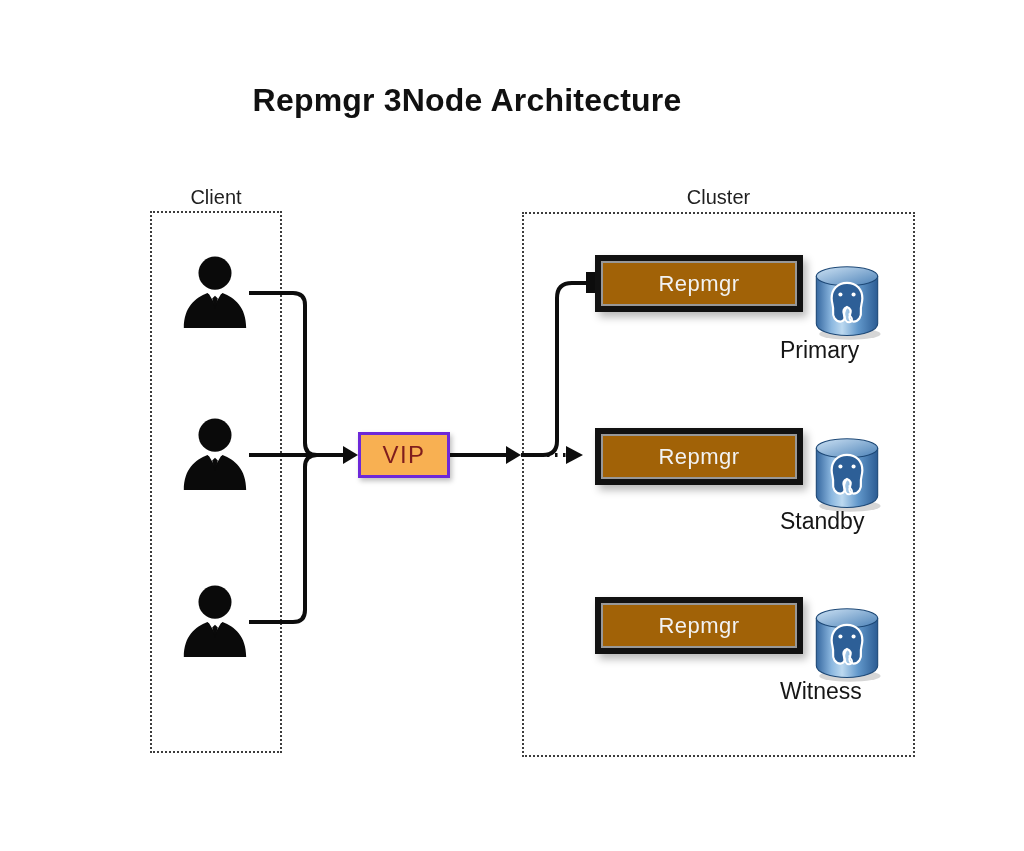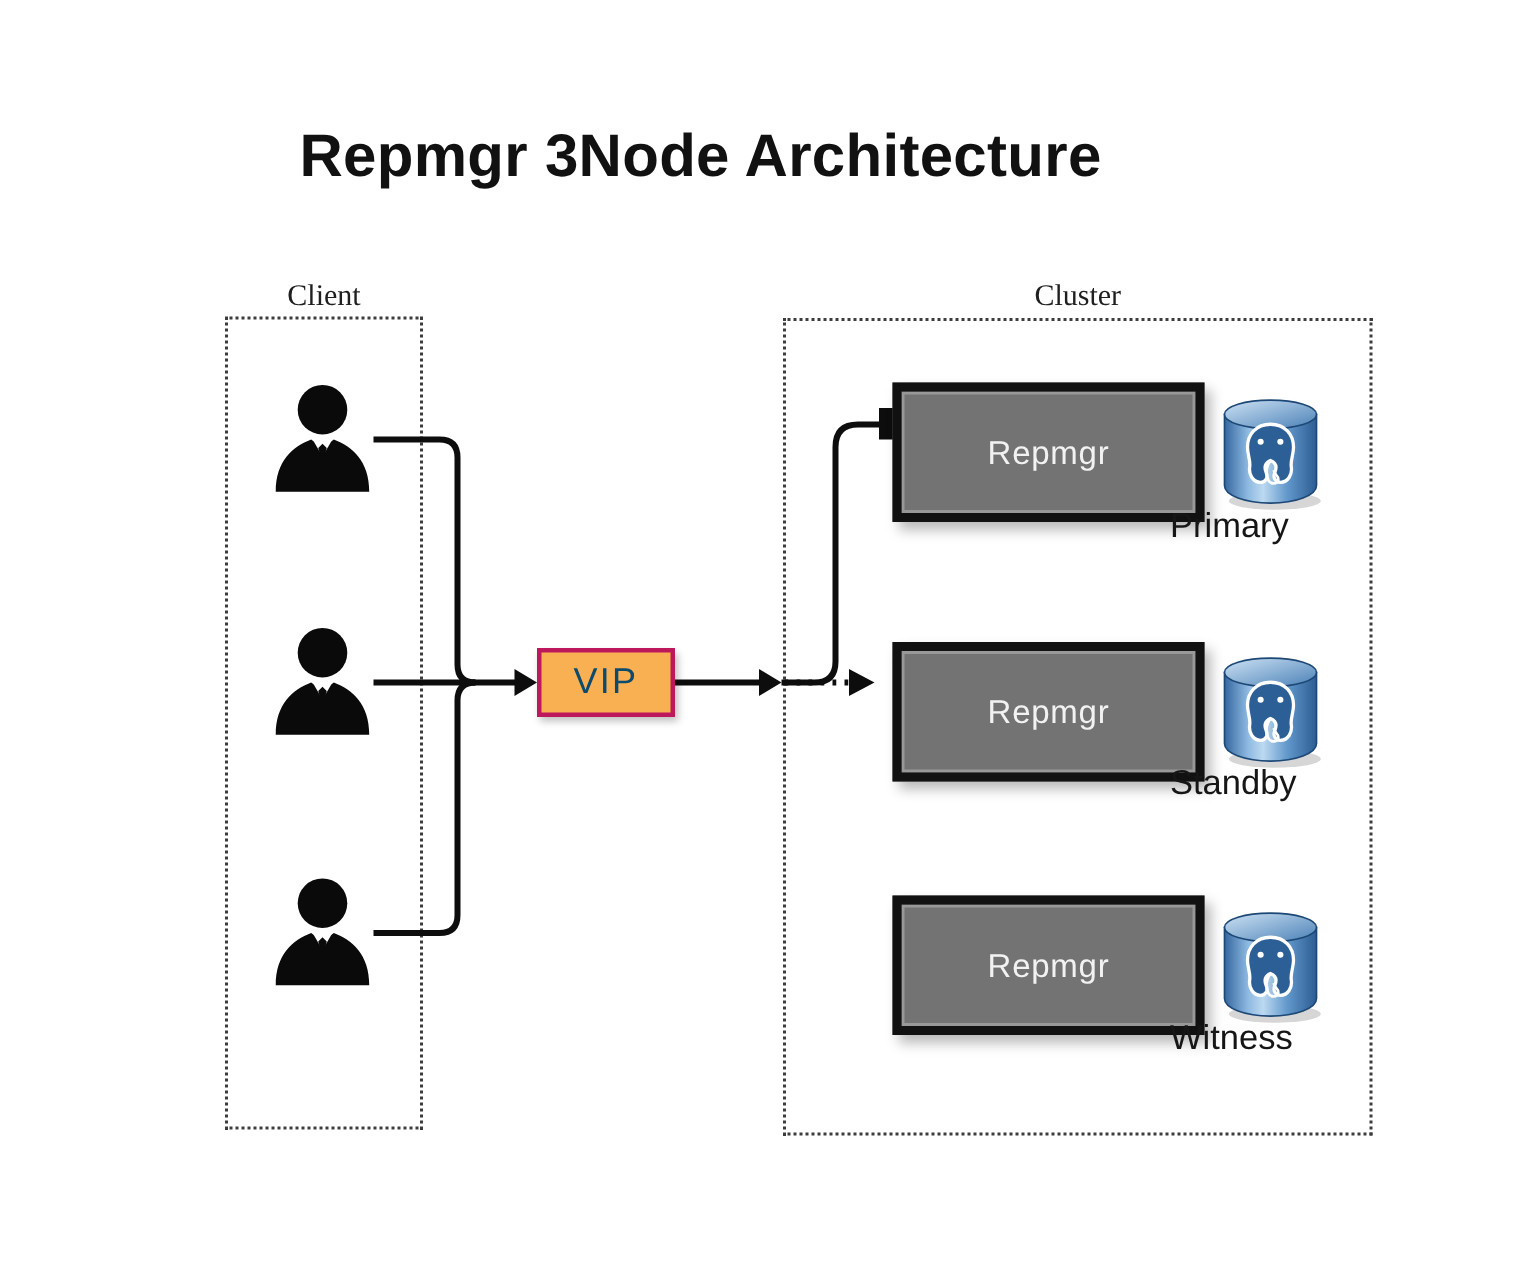--- a/index.html
+++ b/index.html
@@ -6,53 +6,53 @@
   html, body { background: #ffffff; }
   body {
     font-family: "Liberation Sans", "DejaVu Sans", sans-serif;
     width: 1024px; height: 851px; position: relative; overflow: hidden;
   }
   .canvas { position: absolute; left: 0; top: 0; width: 1024px; height: 851px; background: #ffffff; }
 
   .title {
     position: absolute; left: 0; top: 82px; width: 892px;
     padding-left: 42px;
-    text-align: center; font-size: 40px; font-weight: 700; color: #111111;
+    text-align: center; font-size: 32px; font-weight: 700; color: #111111;
     letter-spacing: 0.2px;
   }
 
   .group-label {
-    position: absolute; text-align: center; font-size: 20px; color: #1f1f1f; font-family: Liberation Serif, serif;
+    position: absolute; text-align: center; font-size: 20px; color: #1f1f1f;
   }
   .group-label.client { left: 150px; top: 186px; width: 132px; }
   .group-label.cluster { left: 522px; top: 186px; width: 393px; }
 
   .group-box {
     position: absolute; border: 2px dotted #3d3d3d; background: transparent;
   }
   .group-box.client { left: 150px; top: 211px; width: 132px; height: 542px; }
   .group-box.cluster { left: 522px; top: 212px; width: 393px; height: 545px; }
 
   .person { position: absolute; left: 181px; width: 68px; height: 78px; }
   .person.p1 { top: 253px; }
   .person.p2 { top: 415px; }
   .person.p3 { top: 582px; }
   .person svg { width: 100%; height: 100%; display: block; }
 
   .vip-box {
     position: absolute; left: 358px; top: 432px; width: 92px; height: 46px;
-    background: #F8B052; border: 3px solid #be185d;
+    background: #F8B052; border: 3px solid #6d28d9;
     display: flex; align-items: center; justify-content: center;
-    color: #0c4a6e; font-size: 24px; letter-spacing: 1.5px; font-weight: 400;
+    color: #7f1d1d; font-size: 24px; letter-spacing: 1.5px; font-weight: 400;
     box-shadow: 2px 3px 5px rgba(0,0,0,0.25);
   }
 
   .node-box {
-    position: absolute; left: 595px; width: 208px; height: 93px;
-    background: #737373; border: 6px solid #111111;
+    position: absolute; left: 595px; width: 208px; height: 57px;
+    background: #a16207; border: 6px solid #111111;
     box-shadow: inset 0 0 0 2px #989898, 4px 5px 8px rgba(0,0,0,0.28);
     display: flex; align-items: center; justify-content: center;
     color: #f2f2f2; font-size: 22px; letter-spacing: 0.5px;
   }
   .node-box.primary { top: 255px; }
   .node-box.standby { top: 428px; }
   .node-box.witness { top: 597px; }
 
   .db-icon { position: absolute; left: 808px; width: 78px; height: 84px; }
   .db-icon.primary { top: 258px; }

